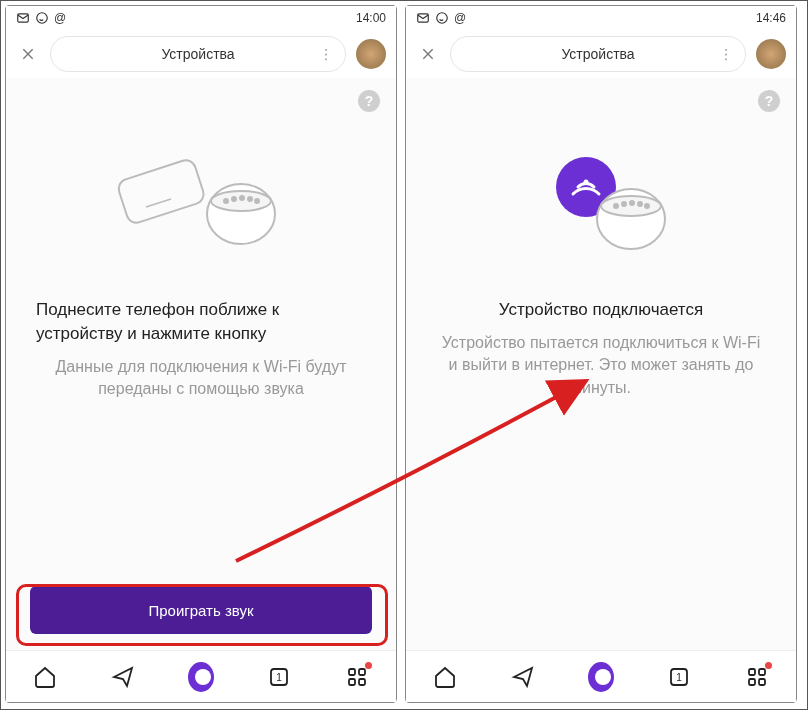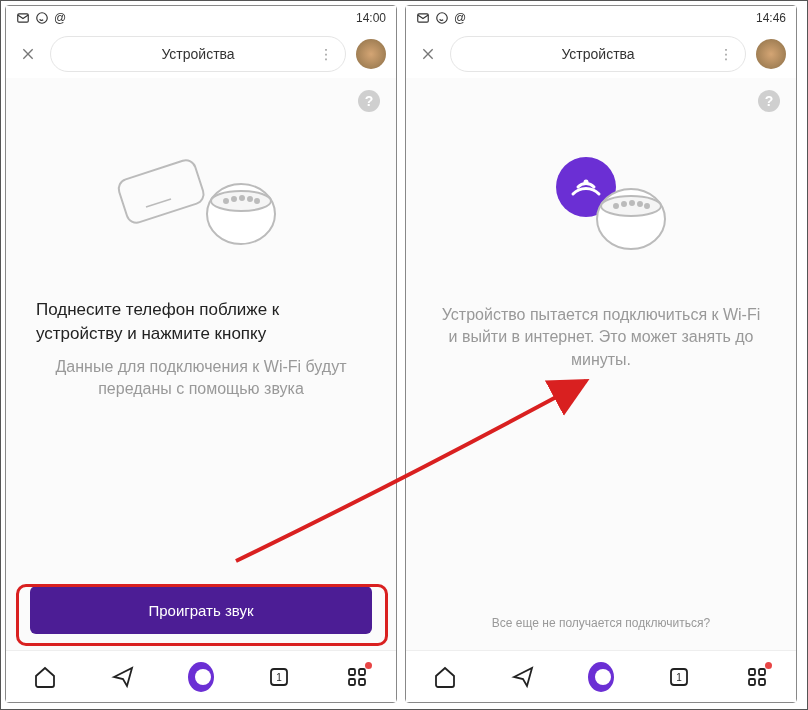--- a/index.html
+++ b/index.html
@@ -322,23 +322,23 @@
             <ellipse cx="130" cy="80" rx="34" ry="30"></ellipse>
             <ellipse cx="130" cy="67" rx="30" ry="10" fill="#f5f5f5"></ellipse>
             <circle cx="115" cy="67" r="2" fill="#bbb"></circle>
             <circle cx="123" cy="65" r="2" fill="#bbb"></circle>
             <circle cx="131" cy="64" r="2" fill="#bbb"></circle>
             <circle cx="139" cy="65" r="2" fill="#bbb"></circle>
             <circle cx="146" cy="67" r="2" fill="#bbb"></circle>
           </g>
         </svg>
       </div>
+      <div class="title">Устройство подключается</div>
       <div class="subtitle">Устройство пытается подключиться к Wi-Fi и выйти в интернет. Это может занять до минуты.</div>
       <div class="spacer"></div>
-      <div class="footer-link">Все еще не получается подключиться?</div>
     </div>
 
     <div class="bottom-nav">
       <div class="nav-icon">
         <svg width="24" height="24" viewBox="0 0 24 24" fill="none" stroke="#222" stroke-width="1.8">
             <path d="M3 11l9-8 9 8v9a2 2 0 01-2 2H5a2 2 0 01-2-2z"></path>
           </svg>
       </div>
       <div class="nav-icon">
         <svg width="24" height="24" viewBox="0 0 24 24" fill="none" stroke="#222" stroke-width="1.8">

